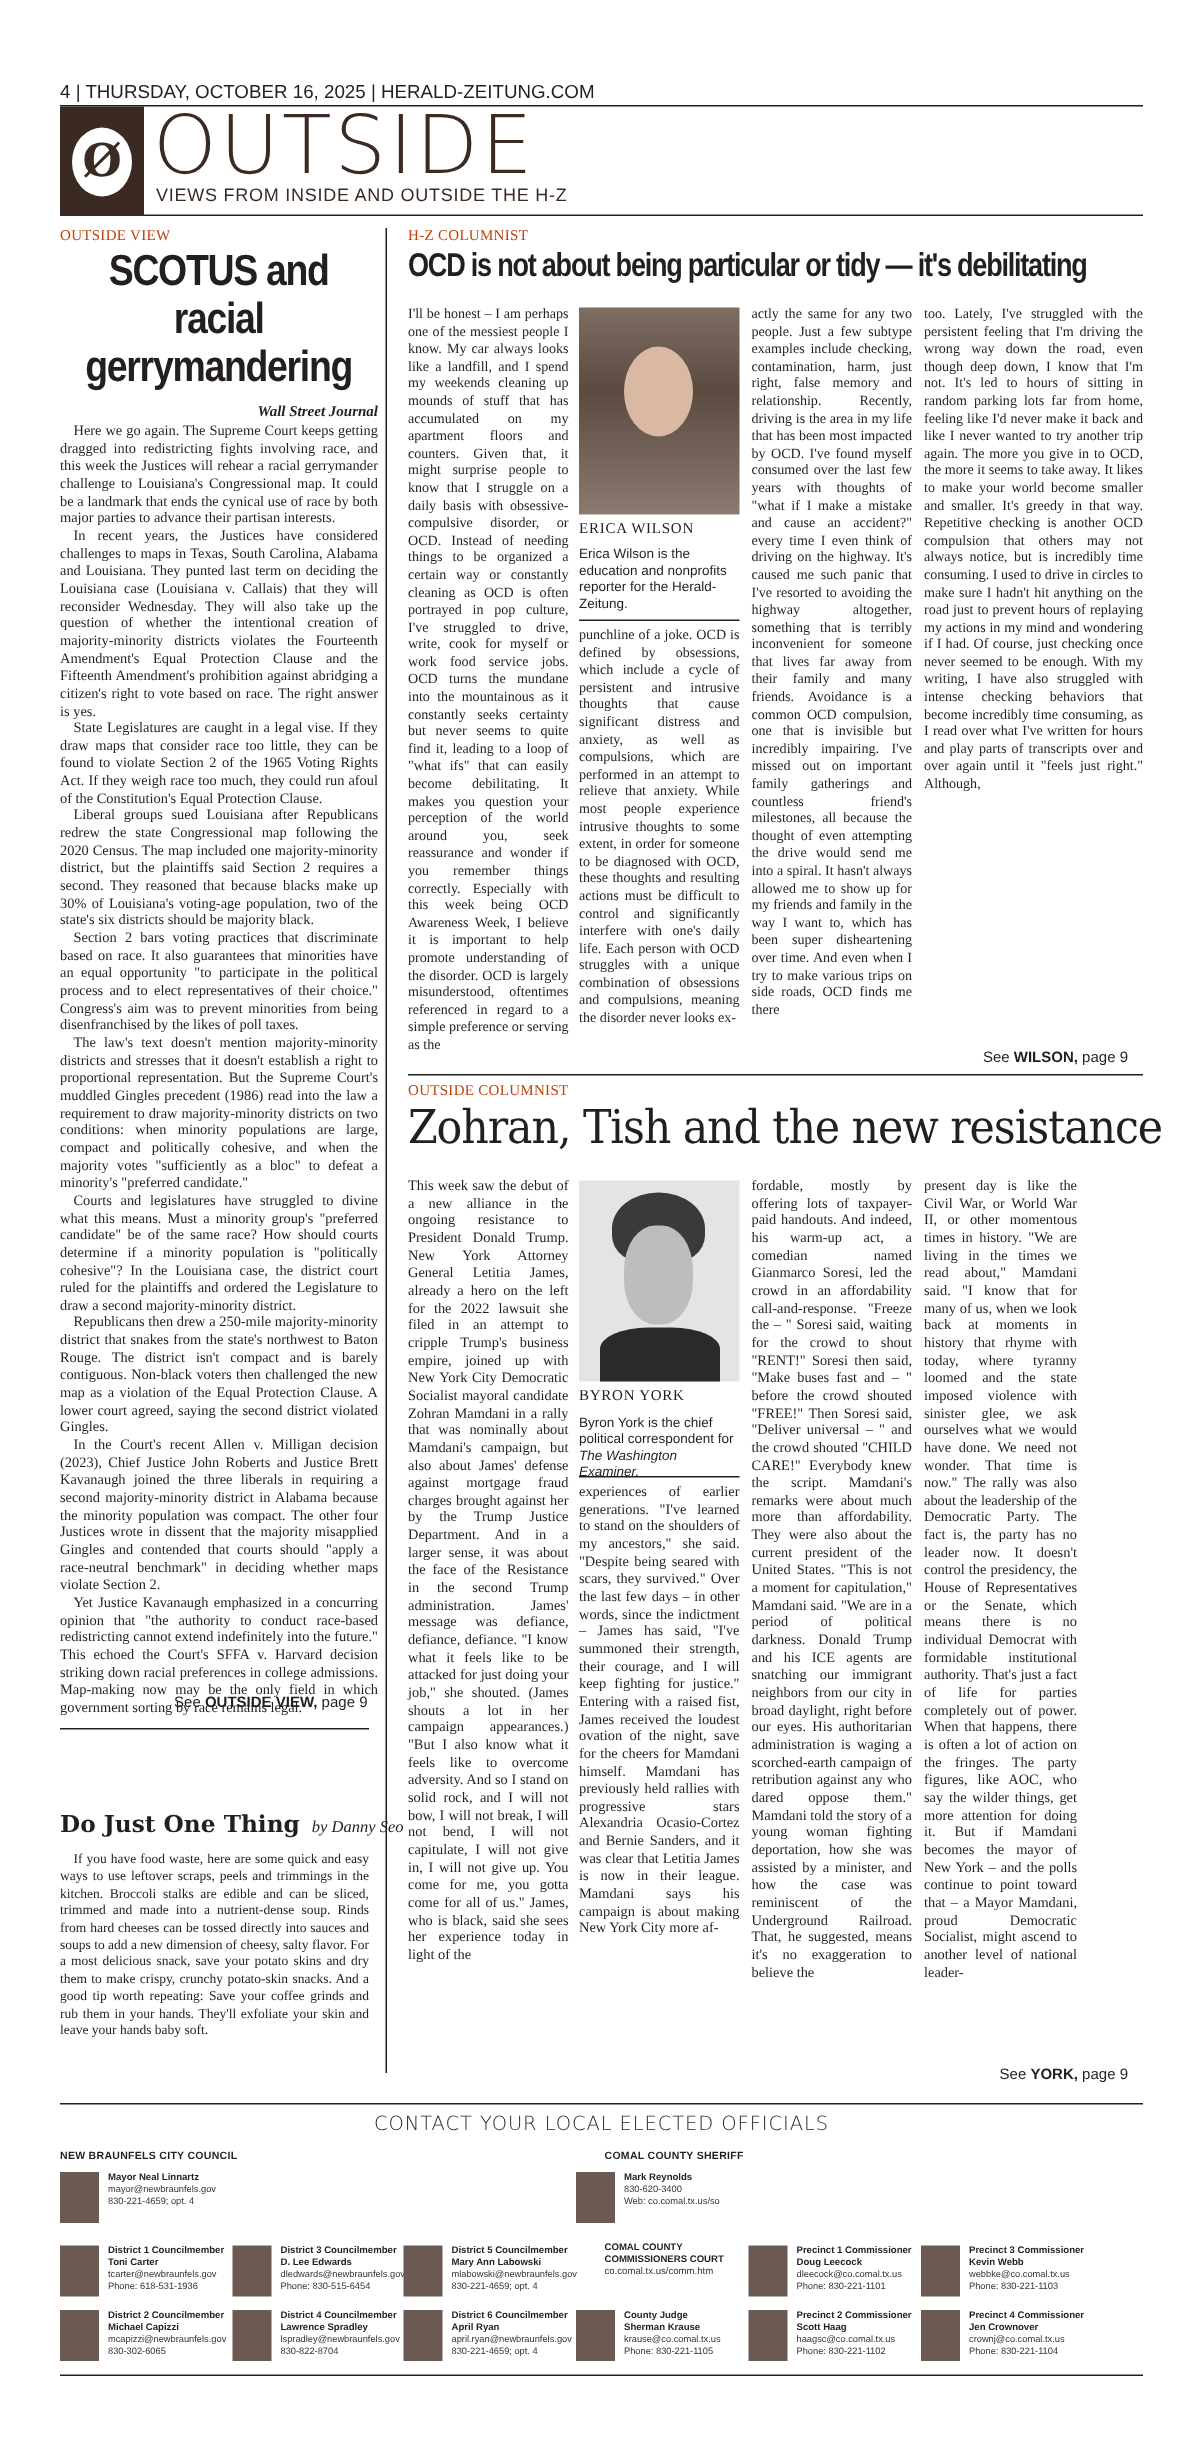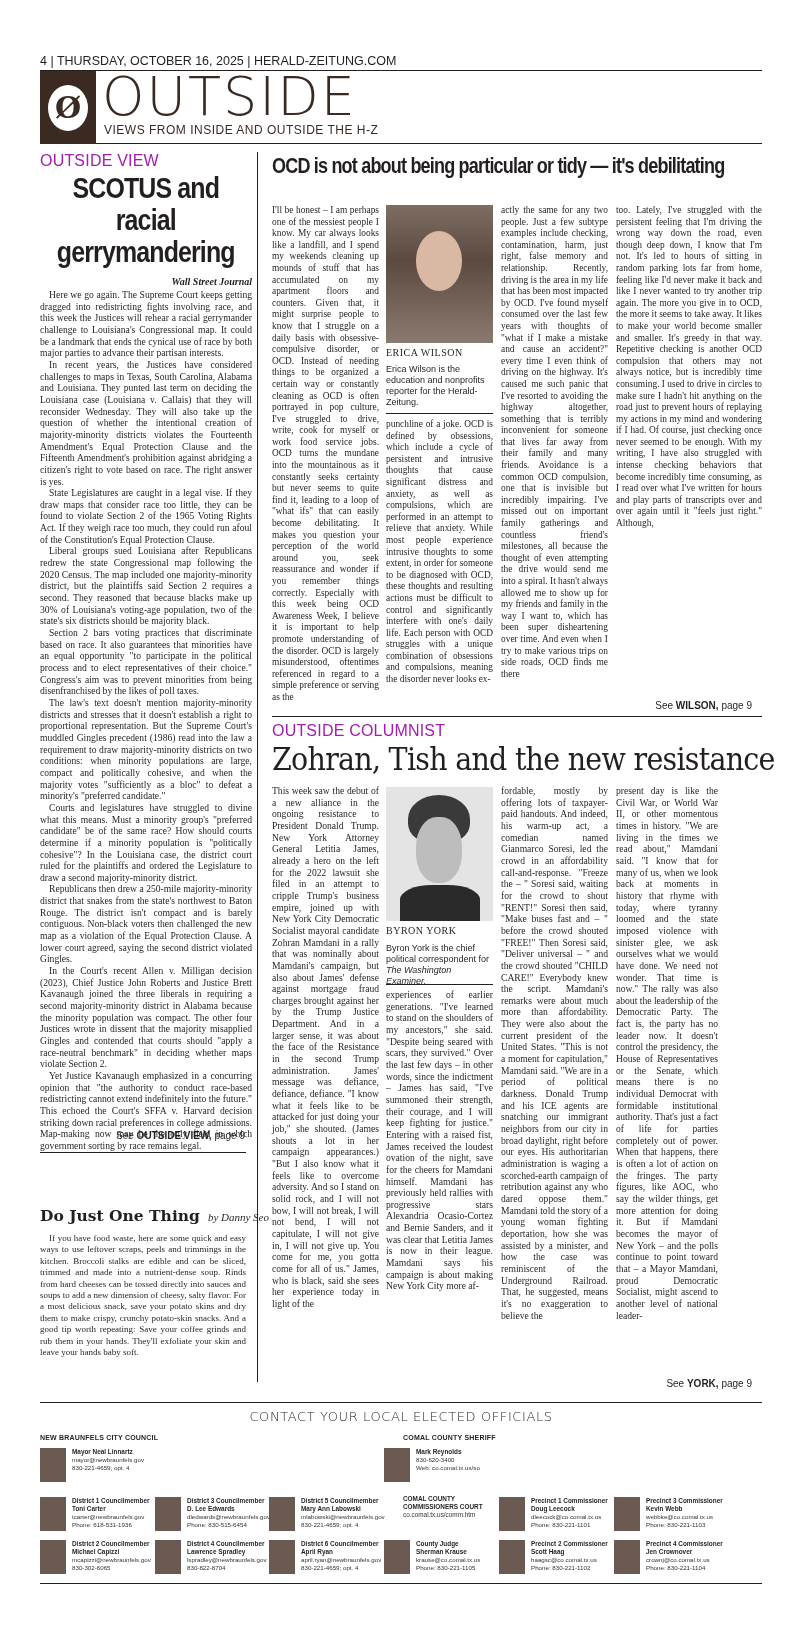--- a/index.html
+++ b/index.html
@@ -4,21 +4,21 @@
 <style>
 *{box-sizing:border-box;margin:0;padding:0}
 body{width:792px;height:1639px;background:#fff;font-family:"Liberation Serif",serif;color:#231f20;position:relative;overflow:hidden}
 .abs{position:absolute}
 .folio{left:40px;top:54px;font-family:"Liberation Sans",sans-serif;font-size:12.5px;color:#231f20;letter-spacing:0}
 .mast{left:40px;top:70px;width:722px;height:74px;border-top:1px solid #231f20;border-bottom:1px solid #231f20}
 .mast-logo{position:absolute;left:0;top:0;width:56px;height:73px;background:#3a2a22;display:flex;align-items:center;justify-content:center}
 .mast-logo .circ{width:40px;height:46px;border-radius:50%;background:#fff;display:flex;align-items:center;justify-content:center;font-family:"DejaVu Serif",serif;font-weight:bold;font-size:30px;color:#3a2a22}
 .mast-title{position:absolute;left:62px;top:-4px;font-family:"DejaVu Sans",sans-serif;font-weight:200;font-size:54px;letter-spacing:2px;color:#3a2a22;line-height:60px}
 .mast-sub{position:absolute;left:64px;top:52px;font-family:"Liberation Sans",sans-serif;font-size:12px;color:#3a2a22;letter-spacing:.5px}
-.kicker{font-family:Liberation Sans, sans-serif;font-size:16px;color:#a21caf;letter-spacing:.2px}
+.kicker{font-family:Liberation Serif, serif;font-size:10px;color:#c2410c;letter-spacing:.2px}
 .hed-cond{font-family:"Liberation Sans",sans-serif;font-weight:bold;color:#231f20;letter-spacing:-1px;transform-origin:left top}
 .body{font-size:9.4px;line-height:11.6px;text-align:justify;color:#231f20;hyphens:auto}
 .body p{text-indent:9px}
 .vrule{background:#231f20}
 .hrule{background:#231f20;height:1px}
 .photo{background:#555}
 .byname{font-family:"Liberation Serif",serif;font-size:10px;letter-spacing:.5px;color:#231f20}
 .bybio{font-family:"Liberation Sans",sans-serif;font-size:9px;line-height:11px;color:#231f20}
 .jump{font-family:"Liberation Sans",sans-serif;font-size:10px;text-align:right}
 .jump b{font-weight:bold}
@@ -71,20 +71,21 @@
   <div style="white-space:nowrap">
     <span style="font-family:'DejaVu Serif',serif;font-weight:bold;font-size:15.5px">Do Just One Thing</span>
     <span style="font-style:italic;font-size:11px;margin-left:4px">by Danny Seo</span>
   </div>
   <div class="body" style="margin-top:8px;font-size:9px;line-height:11.4px;text-indent:9px">If you have food waste, here are some quick and easy ways to use leftover scraps, peels and trimmings in the kitchen. Broccoli stalks are edible and can be sliced, trimmed and made into a nutrient-dense soup. Rinds from hard cheeses can be tossed directly into sauces and soups to add a new dimension of cheesy, salty flavor. For a most delicious snack, save your potato skins and dry them to make crispy, crunchy potato-skin snacks. And a good tip worth repeating: Save your coffee grinds and rub them in your hands. They'll exfoliate your skin and leave your hands baby soft.</div>
 </div>
 
 <div class="abs vrule" style="left:257px;top:152px;width:1px;height:1230px"></div>
 
 <div class="abs" style="left:272px;top:152px;width:490px">
+  <div class="kicker">H-Z COLUMNIST</div>
   <div class="hed-cond" style="font-size:22px;line-height:26px;white-space:nowrap;transform:scaleX(.82);margin-top:1px">OCD is not about being particular or tidy — it's debilitating</div>
 </div>
 <div class="abs body" style="left:272px;top:205px;width:107px">I'll be honest – I am perhaps one of the messiest people I know. My car always looks like a landfill, and I spend my weekends cleaning up mounds of stuff that has accumulated on my apartment floors and counters. Given that, it might surprise people to know that I struggle on a daily basis with obsessive-compulsive disorder, or OCD. Instead of needing things to be organized a certain way or constantly cleaning as OCD is often portrayed in pop culture, I've struggled to drive, write, cook for myself or work food service jobs. OCD turns the mundane into the mountainous as it constantly seeks certainty but never seems to quite find it, leading to a loop of "what ifs" that can easily become debilitating. It makes you question your perception of the world around you, seek reassurance and wonder if you remember things correctly. Especially with this week being OCD Awareness Week, I believe it is important to help promote understanding of the disorder. OCD is largely misunderstood, oftentimes referenced in regard to a simple preference or serving as the</div>
 <div class="abs photo" style="left:386px;top:205px;width:107px;height:138px;background:linear-gradient(180deg,#7d6d62 0%,#5a4a40 40%,#8a7a70 100%)">
   <div style="position:absolute;left:30px;top:26px;width:46px;height:60px;border-radius:50%;background:#d9b9a3"></div>
 </div>
 <div class="abs byname" style="left:386px;top:347px">ERICA WILSON</div>
 <div class="abs bybio" style="left:386px;top:364px;width:100px">Erica Wilson is the education and nonprofits reporter for the Herald-Zeitung.</div>
 <div class="abs hrule" style="left:386px;top:413px;width:107px"></div>
 <div class="abs body" style="left:386px;top:419px;width:107px">punchline of a joke. OCD is defined by obsessions, which include a cycle of persistent and intrusive thoughts that cause significant distress and anxiety, as well as compulsions, which are performed in an attempt to relieve that anxiety. While most people experience intrusive thoughts to some extent, in order for someone to be diagnosed with OCD, these thoughts and resulting actions must be difficult to control and significantly interfere with one's daily life. Each person with OCD struggles with a unique combination of obsessions and compulsions, meaning the disorder never looks ex-</div>

